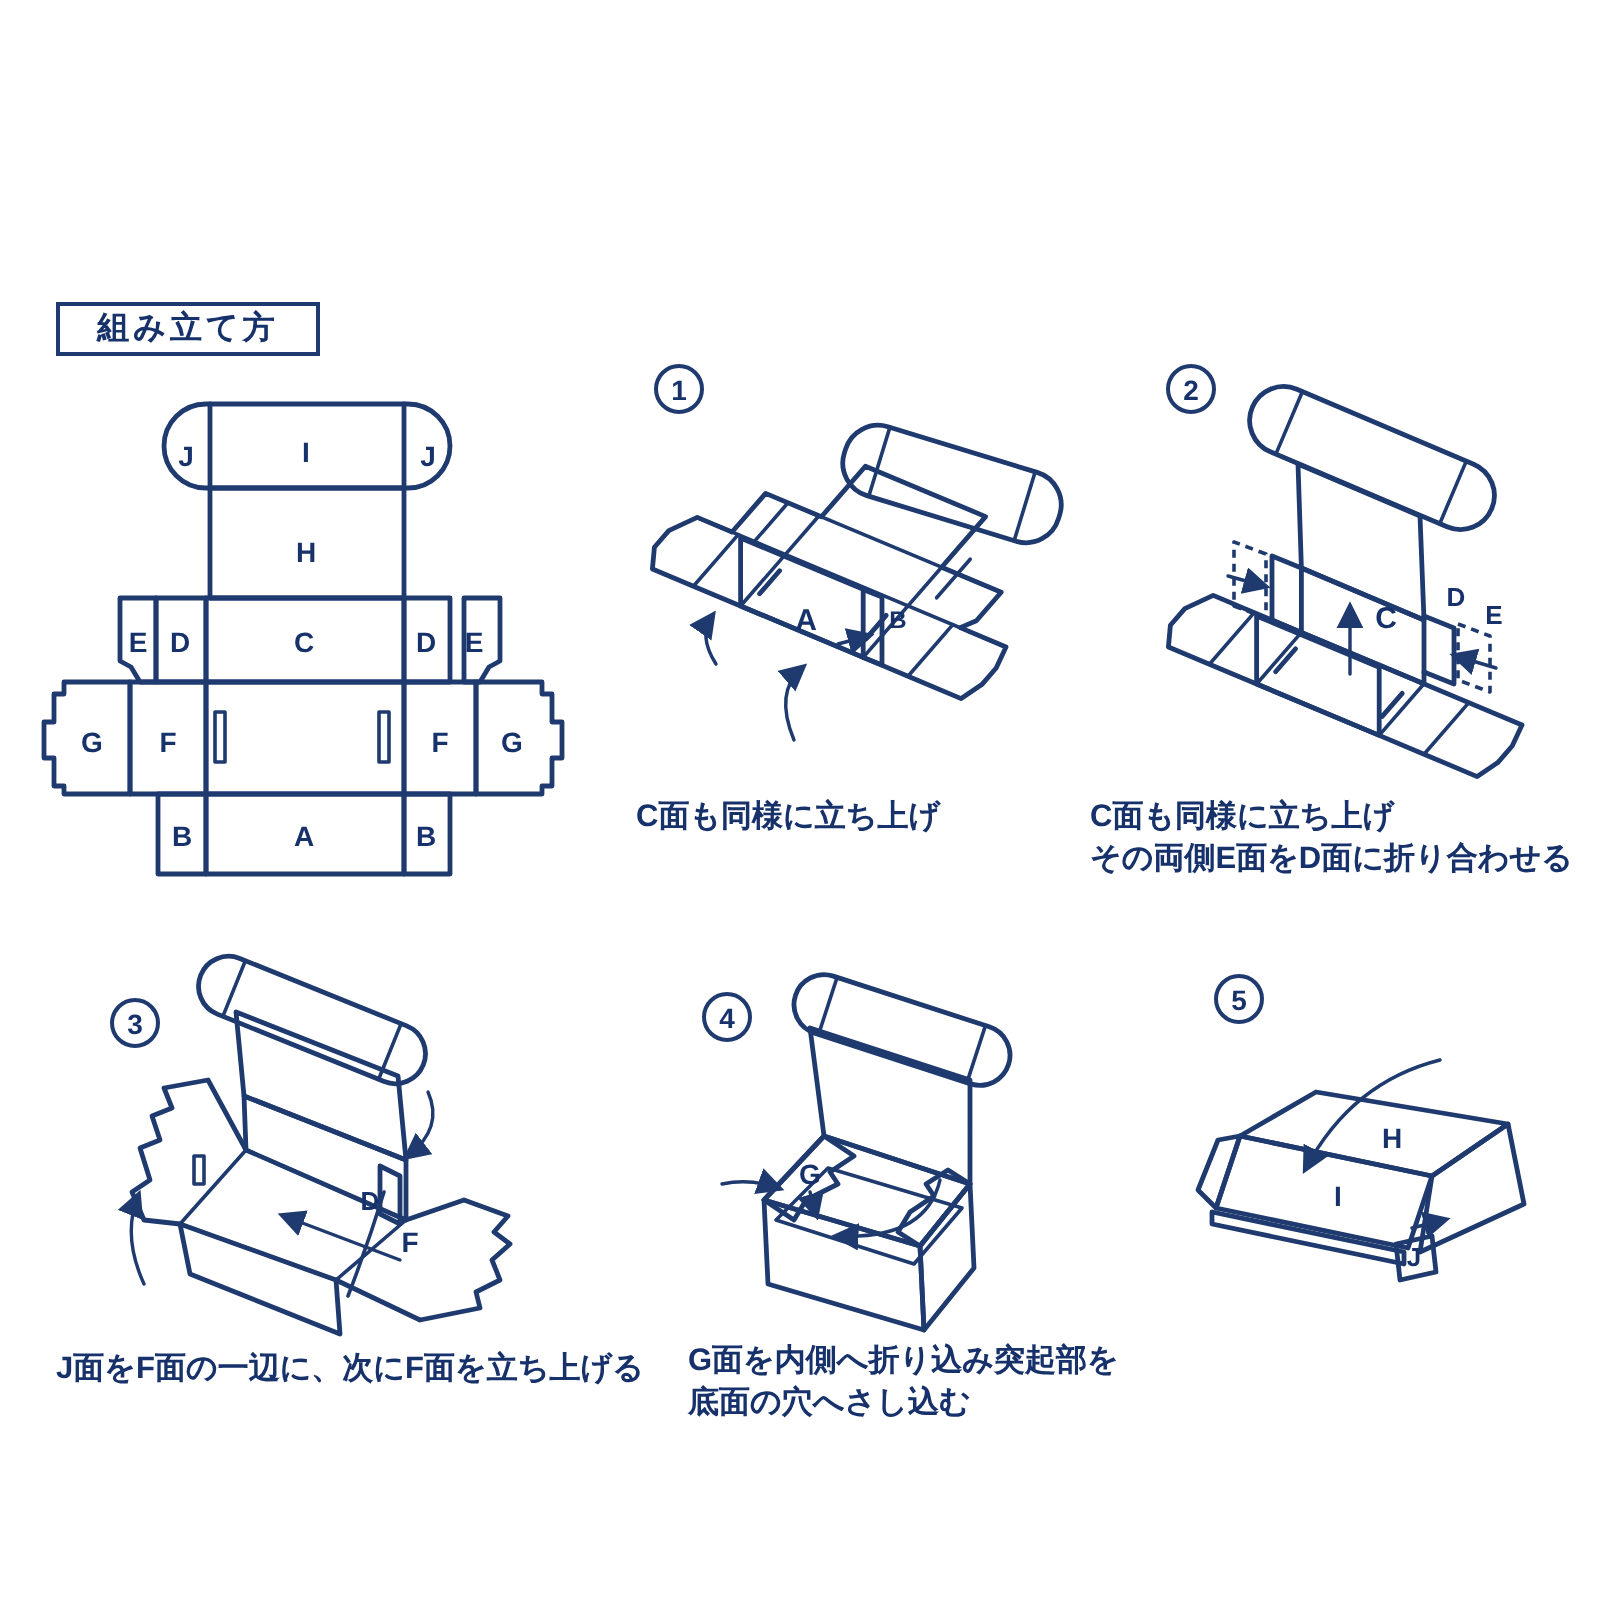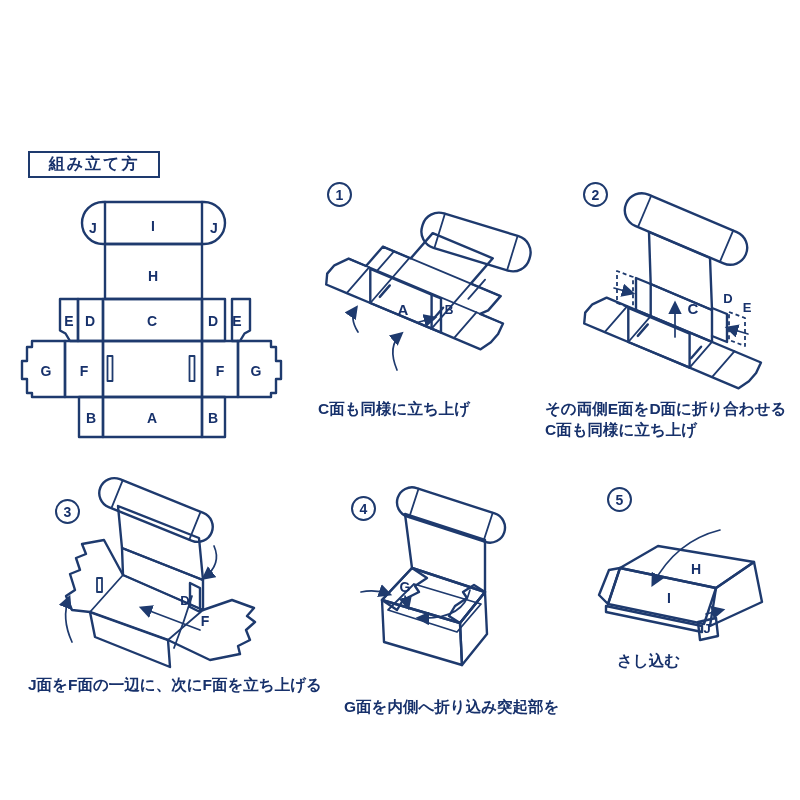--- a/index.html
+++ b/index.html
@@ -129,22 +129,22 @@
     <path class="ln" d="M92.7,92 L78,86 L78,118 L92.7,124.2"></path>
     <path class="dash" d="M75,85 L59,79 L59,111 L75,117 Z"></path>
     <path class="arrow" d="M117,145 L117,112"></path>
     <path class="arrow" d="M190,142 L170,136"></path>
     <path class="arrow" d="M56,96 L74,101"></path>
     <text x="135" y="122" font-size="15" text-anchor="middle">C</text>
     <text x="170" y="111" font-size="13" text-anchor="middle">D</text>
     <text x="189" y="120" font-size="13" text-anchor="middle">E</text>
   </svg>
   <div class="caption" style="left:545px;top:398px">
+    <div>C面も同様に立ち上げ</div>
     <div>その両側E面をD面に折り合わせる</div>
-    <div>C面も同様に立ち上げ</div>
   </div>
 
   <div class="stepnum" style="left:55px;top:499px">
     <span>3</span>
   </div>
   <svg style="left:42px;top:488px" width="230" height="190" viewBox="0 0 230 190">
     <g transform="rotate(22 114 22)">
       <rect class="ln" x="54" y="7" width="120" height="30" rx="15"></rect>
       <line class="ln-thin" x1="72" y1="7" x2="72" y2="37"></line>
       <line class="ln-thin" x1="156" y1="7" x2="156" y2="37"></line>
@@ -182,37 +182,37 @@
     <path class="ln" d="M37,112 L115,135 L117,177 L39,154 Z"></path>
     <path class="ln" d="M115,135 L140,104 L142,146 L117,177 Z"></path>
     <path class="ln-thin" d="M69,96 L136,116 L112,144 L43,122 Z"></path>
     <path class="ln" d="M67,80 L37,112 L52,122 L58,112 L74,104 L70,98 L82,90 Z"></path>
     <path class="ln" d="M140,104 L115,135 L104,128 L110,118 L122,110 L118,104 L129,97 Z"></path>
     <path class="arrow" d="M16,104 Q30,101 44,106"></path>
     <path class="arrow" d="M60,108 L63,119"></path>
     <path class="arrow" d="M125,102 Q118,132 74,130"></path>
     <text x="60" y="104" font-size="14" text-anchor="middle">G</text>
   </svg>
-  <div class="caption" style="left:344px;top:696px">
+  <div class="caption" style="left:344px;top:670px">
     <div>G面を内側へ折り込み突起部を</div>
+    <div>底面の穴へさし込む</div>
   </div>
 
   <div class="stepnum" style="left:607px;top:487px">
     <span>5</span>
   </div>
   <svg style="left:592px;top:522px" width="195" height="140" viewBox="0 0 195 140">
     <path class="ln" d="M28,46 L66,24 L162,40 L124,66 Z"></path>
     <path class="ln" d="M162,40 L124,66 L118,104 L170,80 Z"></path>
     <path class="ln" d="M28,46 L124,66 L112,102 L16,82 Z"></path>
     <path class="ln" d="M28,46 L16,82 L7,73 L17,48 Z"></path>
     <path class="ln" d="M14,84 L110,104 L110,110 L14,90 Z"></path>
     <path class="ln" d="M106,100 L124,96 L126,114 L108,118 Z"></path>
     <path class="arrow" d="M128,8 Q84,19 61,62"></path>
     <path class="arrow" d="M114,92 L130,88"></path>
     <text x="104" y="52" font-size="14" text-anchor="middle">H</text>
     <text x="77" y="81" font-size="14" text-anchor="middle">I</text>
     <text x="115" y="111" font-size="13" text-anchor="middle">J</text>
   </svg>
   <div class="caption" style="left:617px;top:650px;line-height:22px">
-    <div>さし込む</div>
   </div>
 
 </div>
 
 </body></html>

